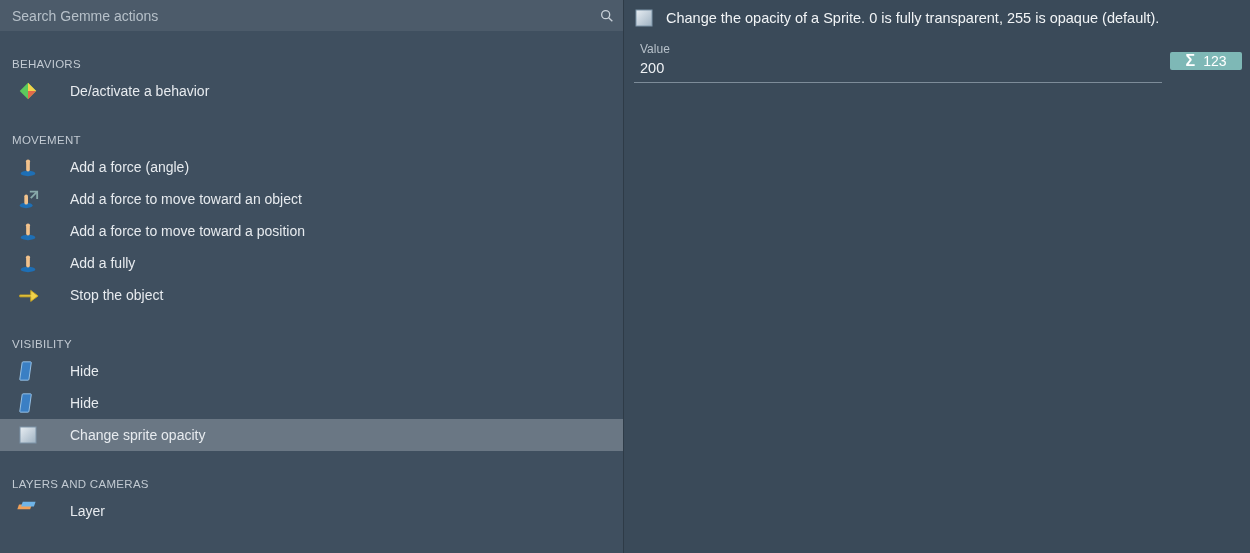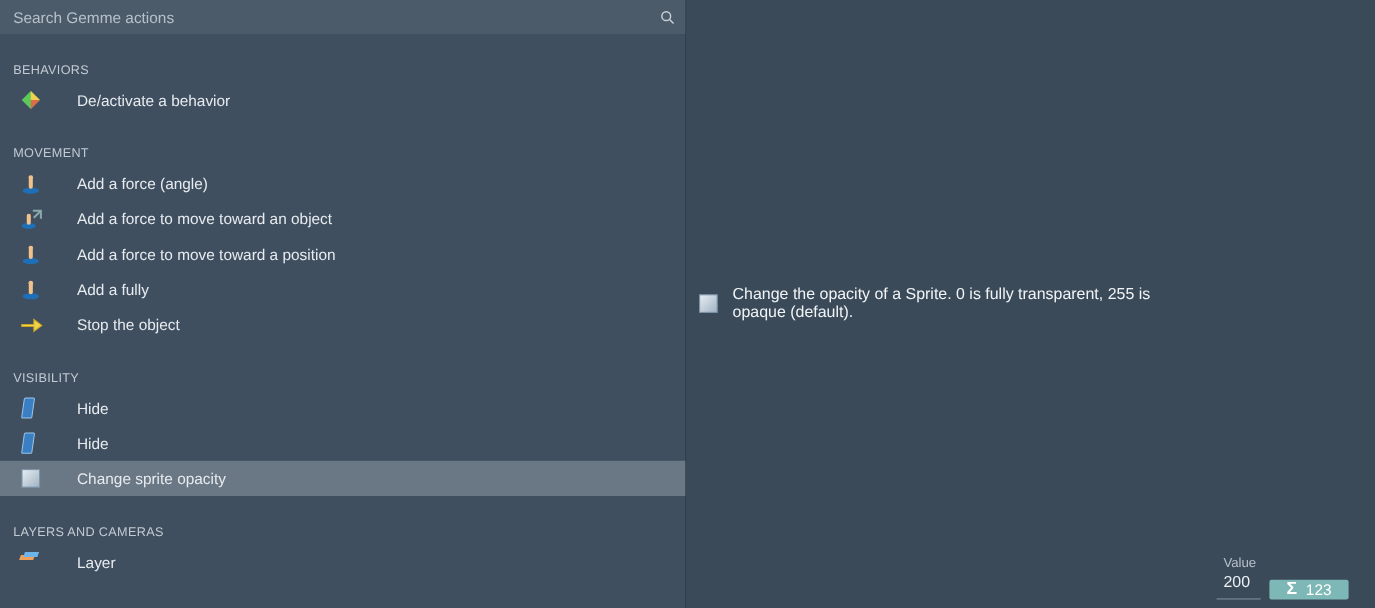--- a/index.html
+++ b/index.html
@@ -84,20 +84,21 @@
     flex-shrink: 0;
   }
   .item.selected {
     background: #6a7784;
   }
   
   .right {
     flex: 1;
     background: #3a4a59;
     display: flex;
+    flex-direction: column;
     padding: 0;
   }
   .desc-row {
     display: flex;
     align-items: center;
     padding: 8px 14px 10px 10px;
     gap: 12px;
   }
   .desc-row .icon-slot {
     width: 20px; height: 20px; flex-shrink:0;
@@ -118,22 +119,22 @@
     color: #b6c0c9;
     margin-bottom: 2px;
   }
   .field-value {
     font-size: 14.5px;
     color: #eef1f4;
     line-height: 20px;
   }
   .field-row {
     display: flex;
-    align-items: flex-end;
-    margin: 0 24px 8px 10px;
+    align-items: center;
+    margin: 0 8px 8px 10px;
     gap: 8px;
   }
   .field-row .field {
     flex: 1;
     margin: 0;
   }
   .dropdown-caret {
     position: absolute;
     right: 6px;
     top: 50%;

